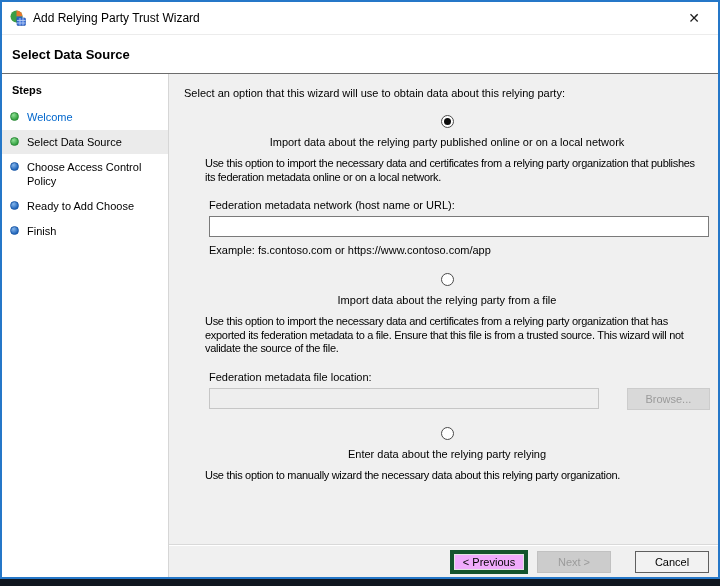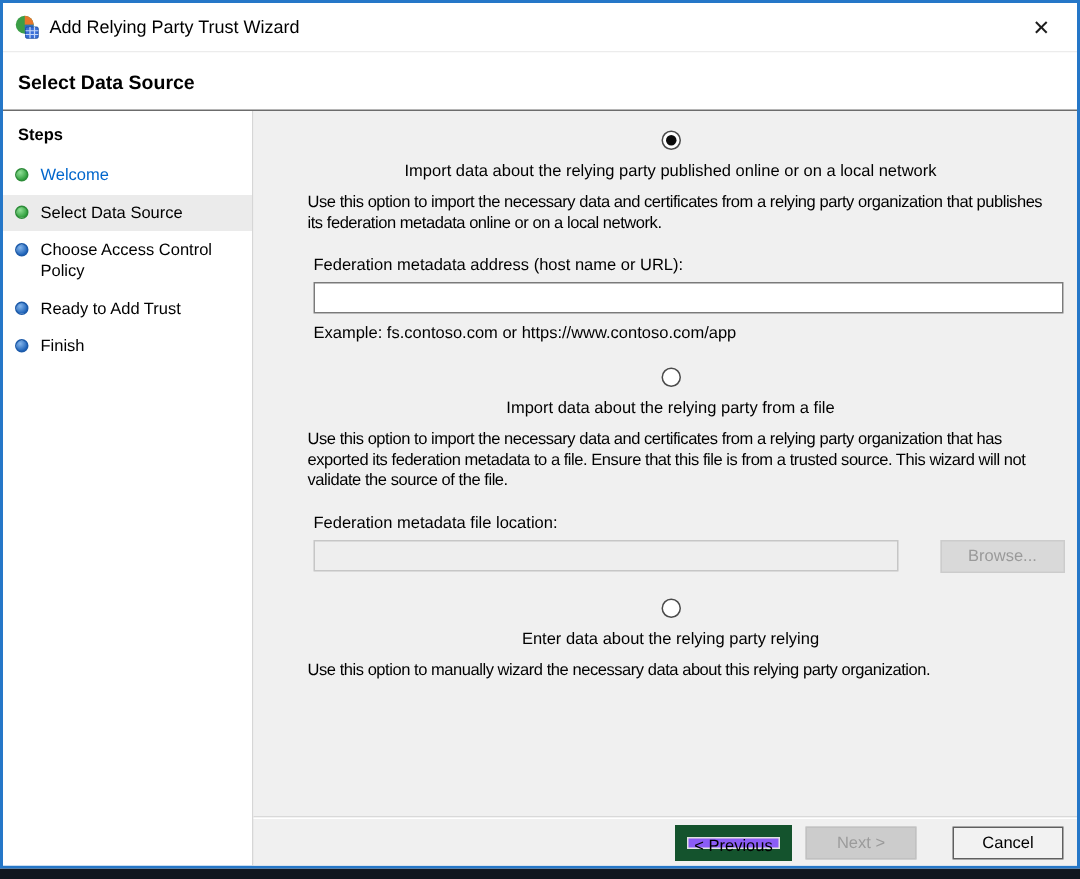--- a/index.html
+++ b/index.html
@@ -59,21 +59,21 @@
     height:22px; padding:0; text-align:center; cursor:default;
   }
   .browse-btn { width:86px; background:#d9d9d9; border:1px solid #cccccc; color:#9a9a9a; }
   
   .footer {
     flex:none; height:32px; background:#f0f0f0;
     border-top:1px solid #ffffff; box-shadow:0 -1px 0 #d9d9d9;
     display:flex; align-items:center; justify-content:flex-end; padding-right:4px;
   }
   .footer .btn { width:74px; }
-  .btn-previous { background:#8b5cf6; border:8px solid #14532d; box-shadow:inset 0 0 0 1px #e2e2e2; height:24px; width:78px !important; }
+  .btn-previous { background:#f0abfc; border:4px solid #14532d; box-shadow:inset 0 0 0 1px #e2e2e2; height:24px; width:78px !important; }
   .btn-next { background:#cccccc; border:1px solid #c1c1c1; color:#9b9b9b; margin-left:9px; }
   .btn-cancel { background:#f2f2f2; border:1px solid #5f5f5f; margin-left:24px; margin-right:5px; }
 </style>
 </head>
 <body>
 
 <div class="window">
 
   <div class="titlebar">
     <span class="app-icon">
@@ -105,41 +105,42 @@
       <div class="step active">
         <span class="bullet done"></span>
         <span class="step-label">Select Data Source</span>
       </div>
       <div class="step">
         <span class="bullet todo"></span>
         <span class="step-label">Choose Access Control Policy</span>
       </div>
       <div class="step">
         <span class="bullet todo"></span>
-        <span class="step-label">Ready to Add Trust</span>
+        <span class="step-label">Ready to Add Choose</span>
       </div>
       <div class="step">
         <span class="bullet todo"></span>
         <span class="step-label">Finish</span>
       </div>
     </div>
 
     <div class="right">
       <div class="content">
 
+        <div class="intro">Select an option that this wizard will use to obtain data about this relying party:</div>
 
         <div class="opt">
           <div class="radio-row">
             <span class="radio selected"></span>
             <span class="radio-label">Import data about the relying party published online or on a local network</span>
           </div>
           <p class="desc">Use this option to import the necessary data and certificates from a relying party organization that publishes
 its federation metadata online or on a local network.</p>
           <div class="field">
-            <div class="field-label">Federation metadata address (host name or URL):</div>
+            <div class="field-label">Federation metadata network (host name or URL):</div>
             <input class="text-input" type="text" value="" style="">
             <div class="example">Example: fs.contoso.com or https://www.contoso.com/app</div>
           </div>
         </div>
 
         <div class="opt">
           <div class="radio-row">
             <span class="radio"></span>
             <span class="radio-label">Import data about the relying party from a file</span>
           </div>

